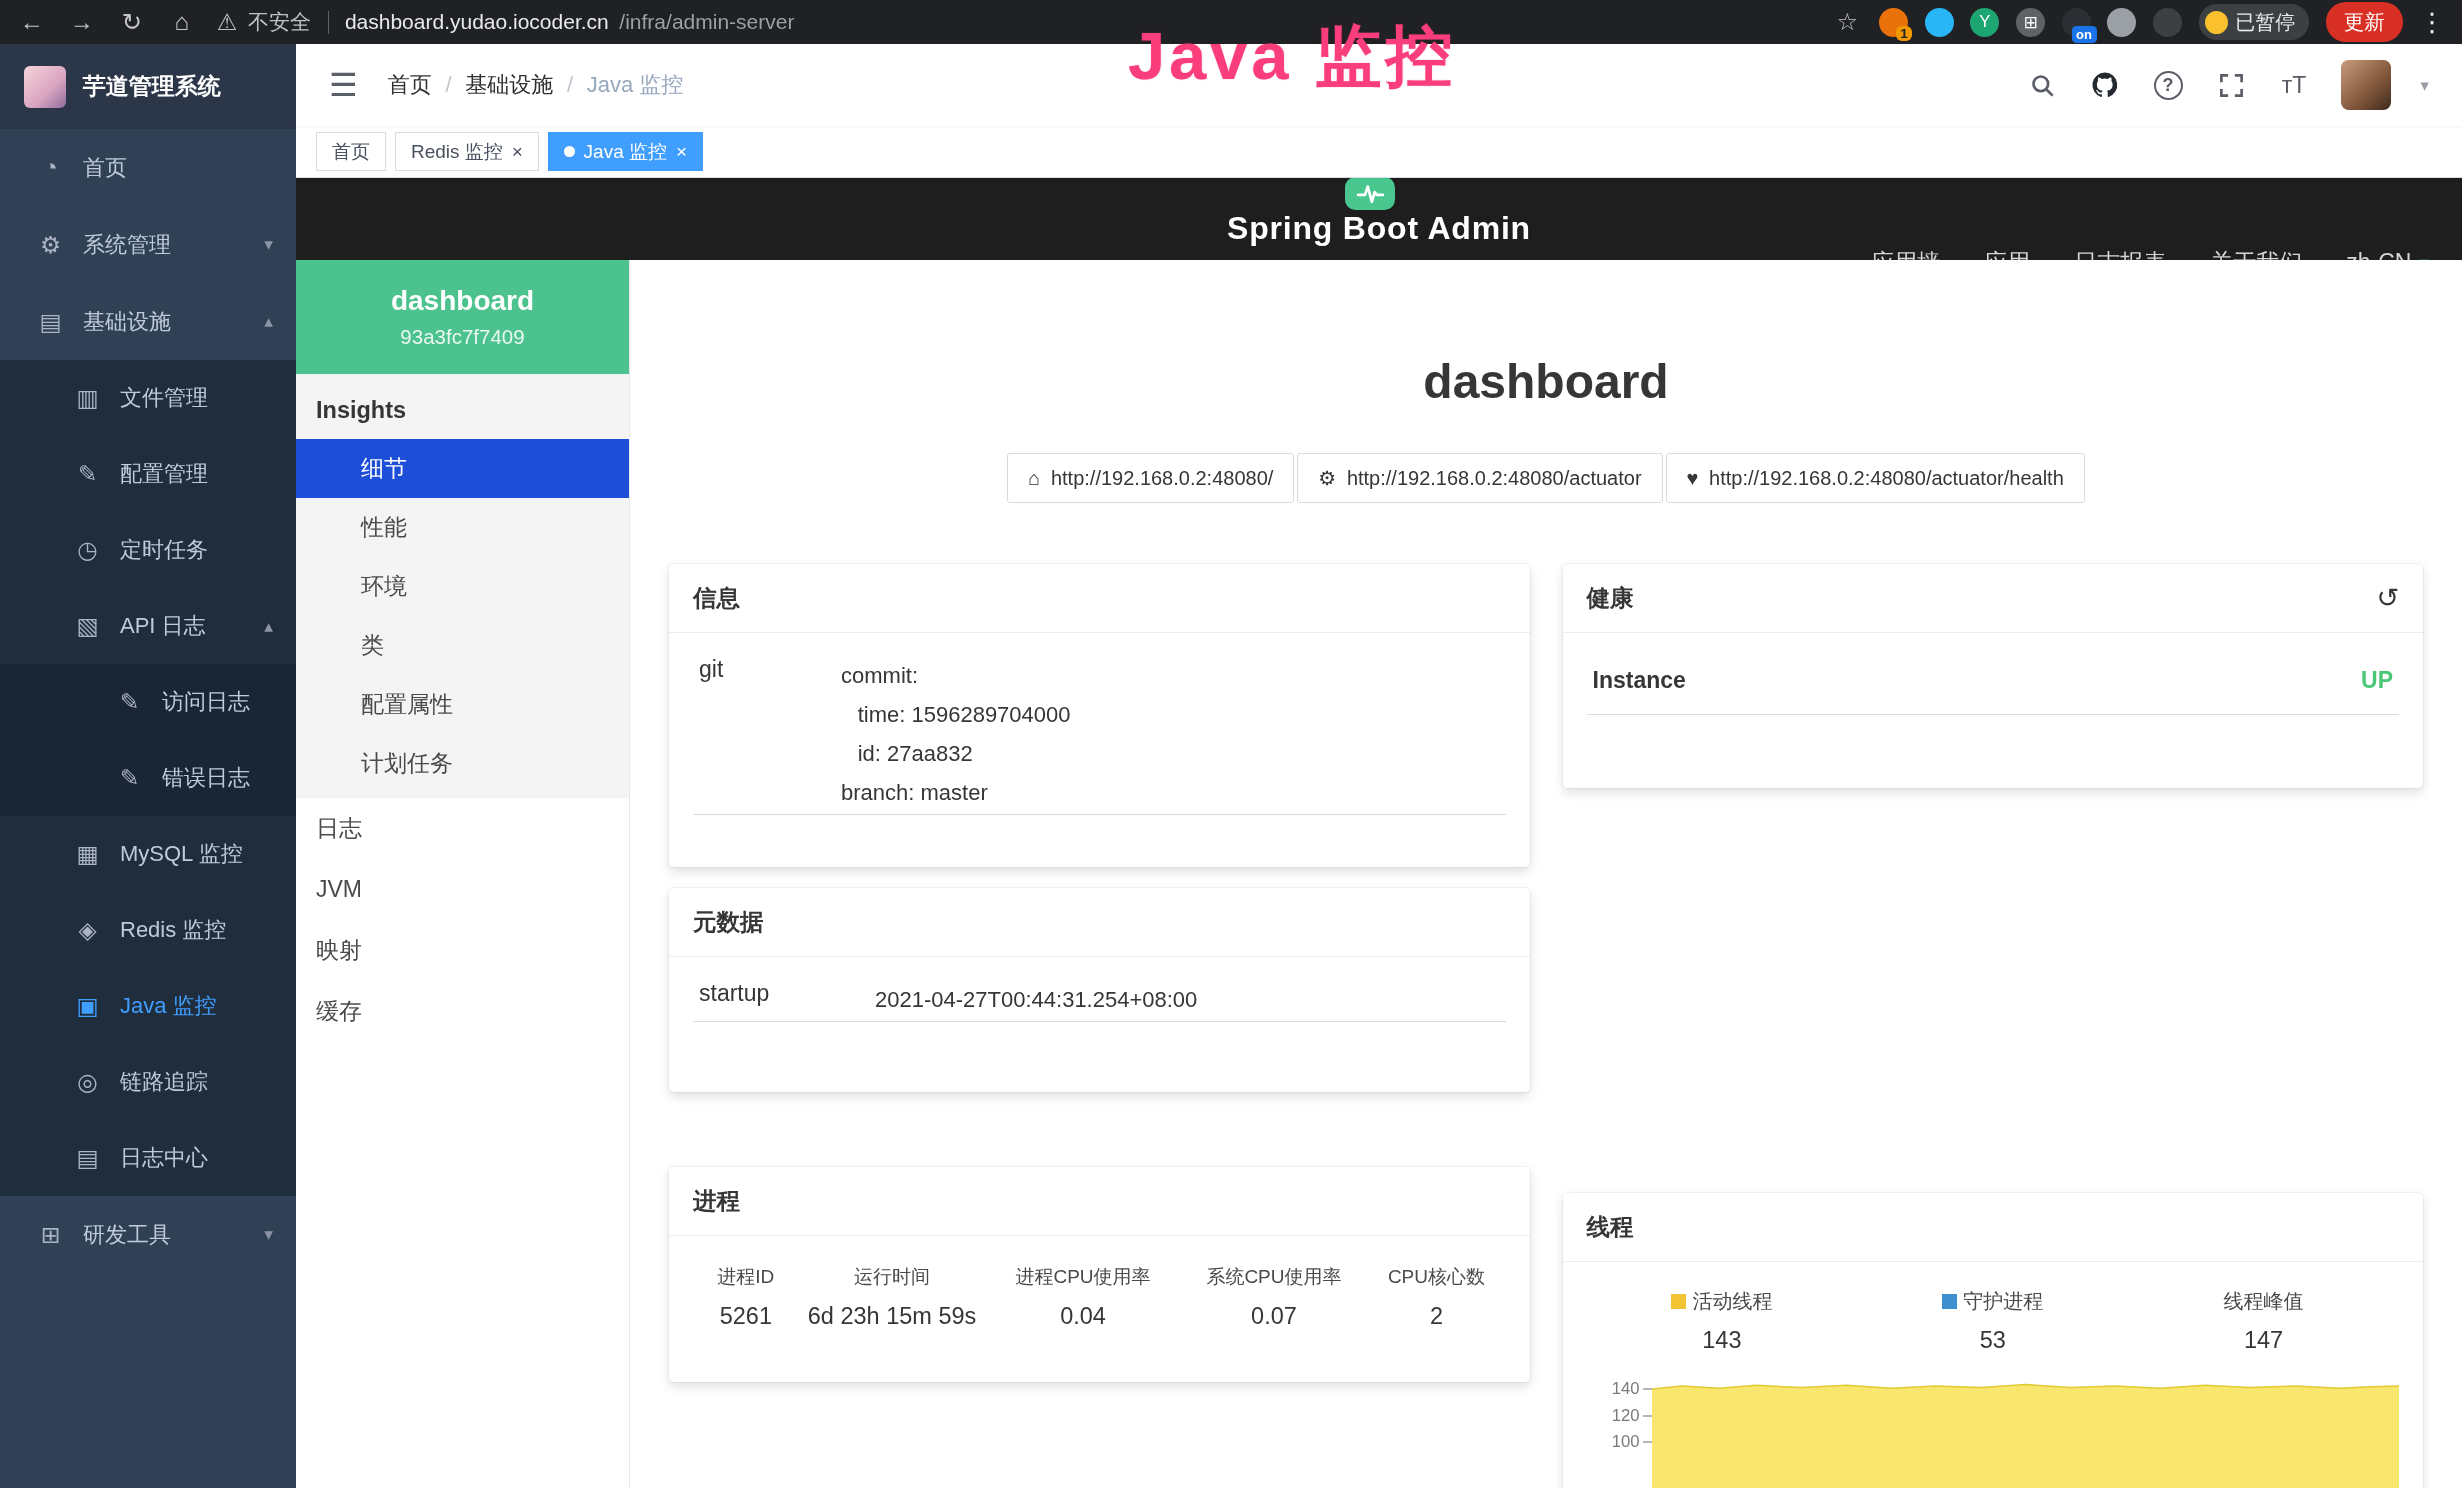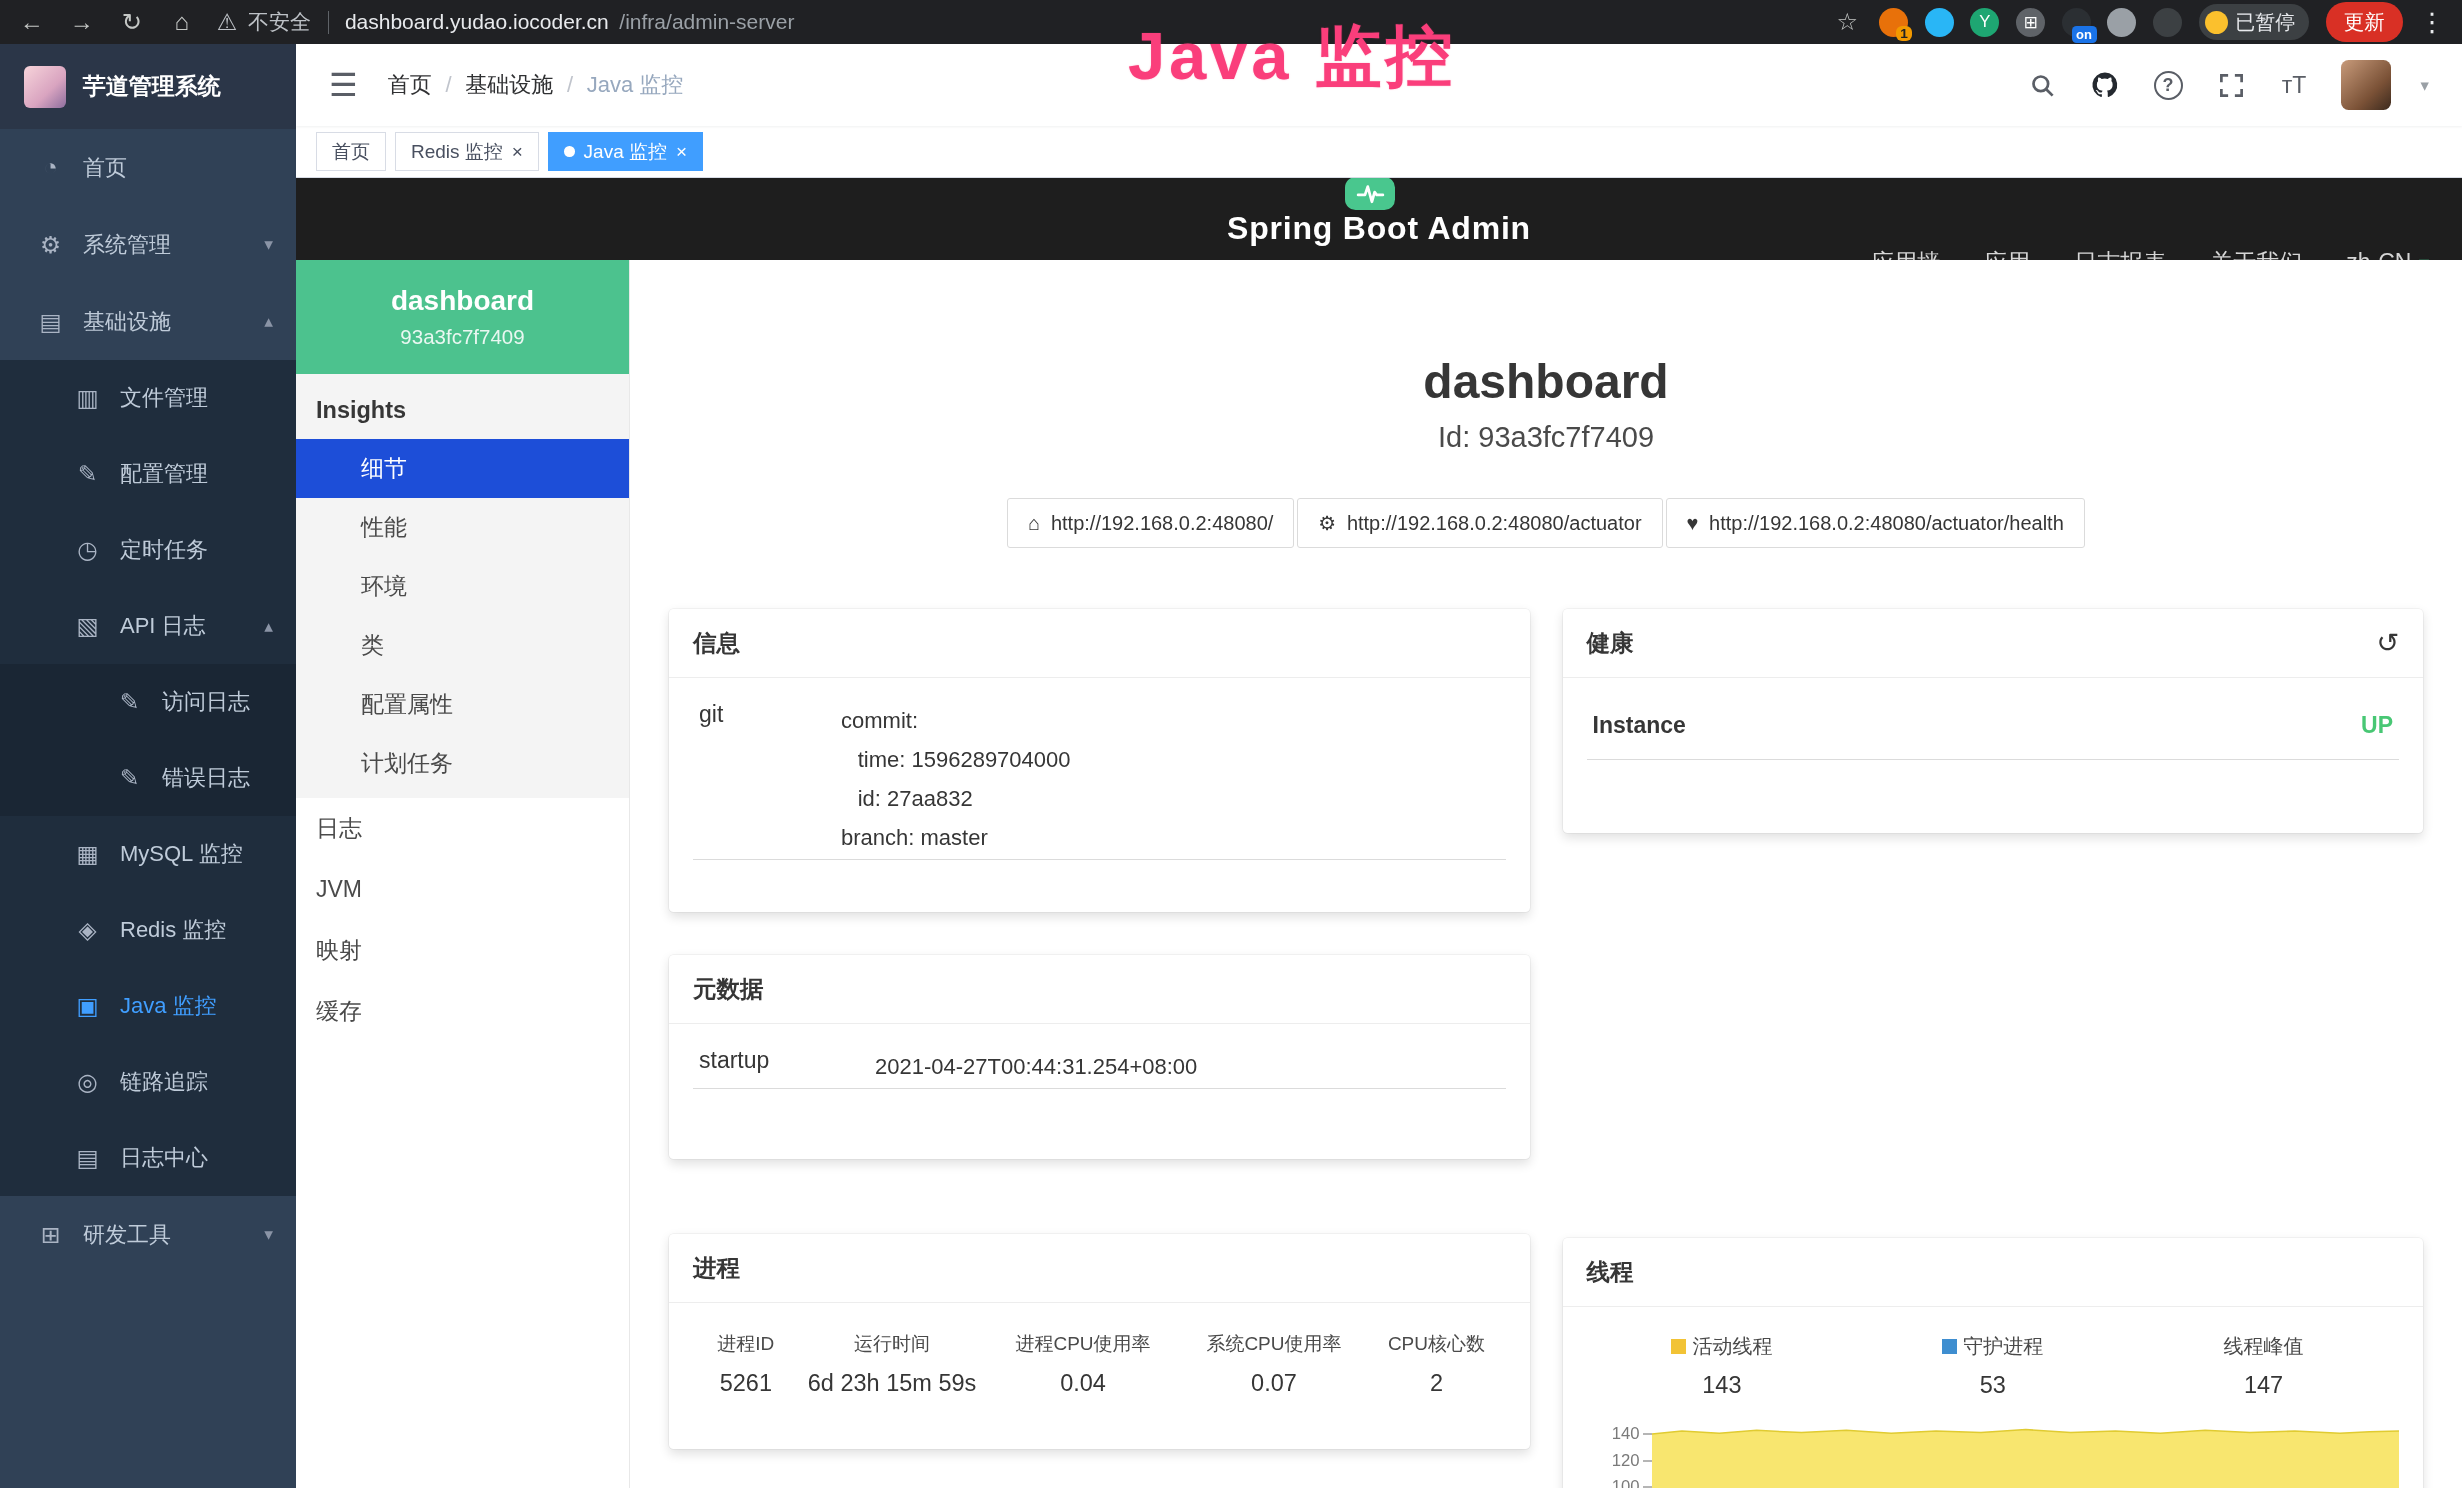--- a/index.html
+++ b/index.html
@@ -105,21 +105,21 @@
   .cols { display:flex; gap:33px; margin-top:61px; align-items:flex-start; }
   .col { flex:1; min-width:0; display:flex; flex-direction:column; }
   .card { background:#fff; border-radius:4.6px;
     box-shadow:0 4.6px 10.6px rgba(10,10,10,.12), 0 0 0 0.8px rgba(10,10,10,.05); }
   .card-head { display:flex; align-items:center; justify-content:space-between; padding:18px 24px;
     border-bottom:1.5px solid #ededed; }
   .card-title { font-size:23.5px; font-weight:bold; color:#363636; }
   .hist-ico { font-size:27px; color:#363636; cursor:pointer; }
   .card-body { padding:23px 24px; }
 
-  .card-info { height:303px; margin-bottom:43px; }
+  .card-info { height:303px; margin-bottom:21px; }
   .kv-row { display:flex; padding-bottom:2px; border-bottom:0.8px solid #dbdbdb; }
   .kv-key { width:148px; font-size:23px; color:#363636; padding-left:6px; }
   .kv-val { flex:1; font-size:22px; color:#363636; line-height:39px; }
   .indent1 { margin-left:16.7px; }
 
   .card-metadata { height:204px; margin-bottom:75px; }
   .meta-key { width:182px; }
 
   .card-process { height:215px; }
   .ptable { display:flex; margin-top:4.6px; }
@@ -353,21 +353,20 @@
           <div class="s-item">计划任务</div>
         </div>
         <div class="s-item root">日志</div>
         <div class="s-item root">JVM</div>
         <div class="s-item root">映射</div>
         <div class="s-item root">缓存</div>
       </aside>
 
       <div class="sba-content">
         <div class="page-title">dashboard</div>
-        <div class="page-id">Id: 93a3fc7f7409</div>
 
         <div class="links-row">
           <span class="link-btn">
             <span class="link-ico">⌂</span>
             <span>http://192.168.0.2:48080/</span>
           </span>
           <span class="link-btn">
             <span class="link-ico">⚙</span>
             <span>http://192.168.0.2:48080/actuator</span>
           </span>

